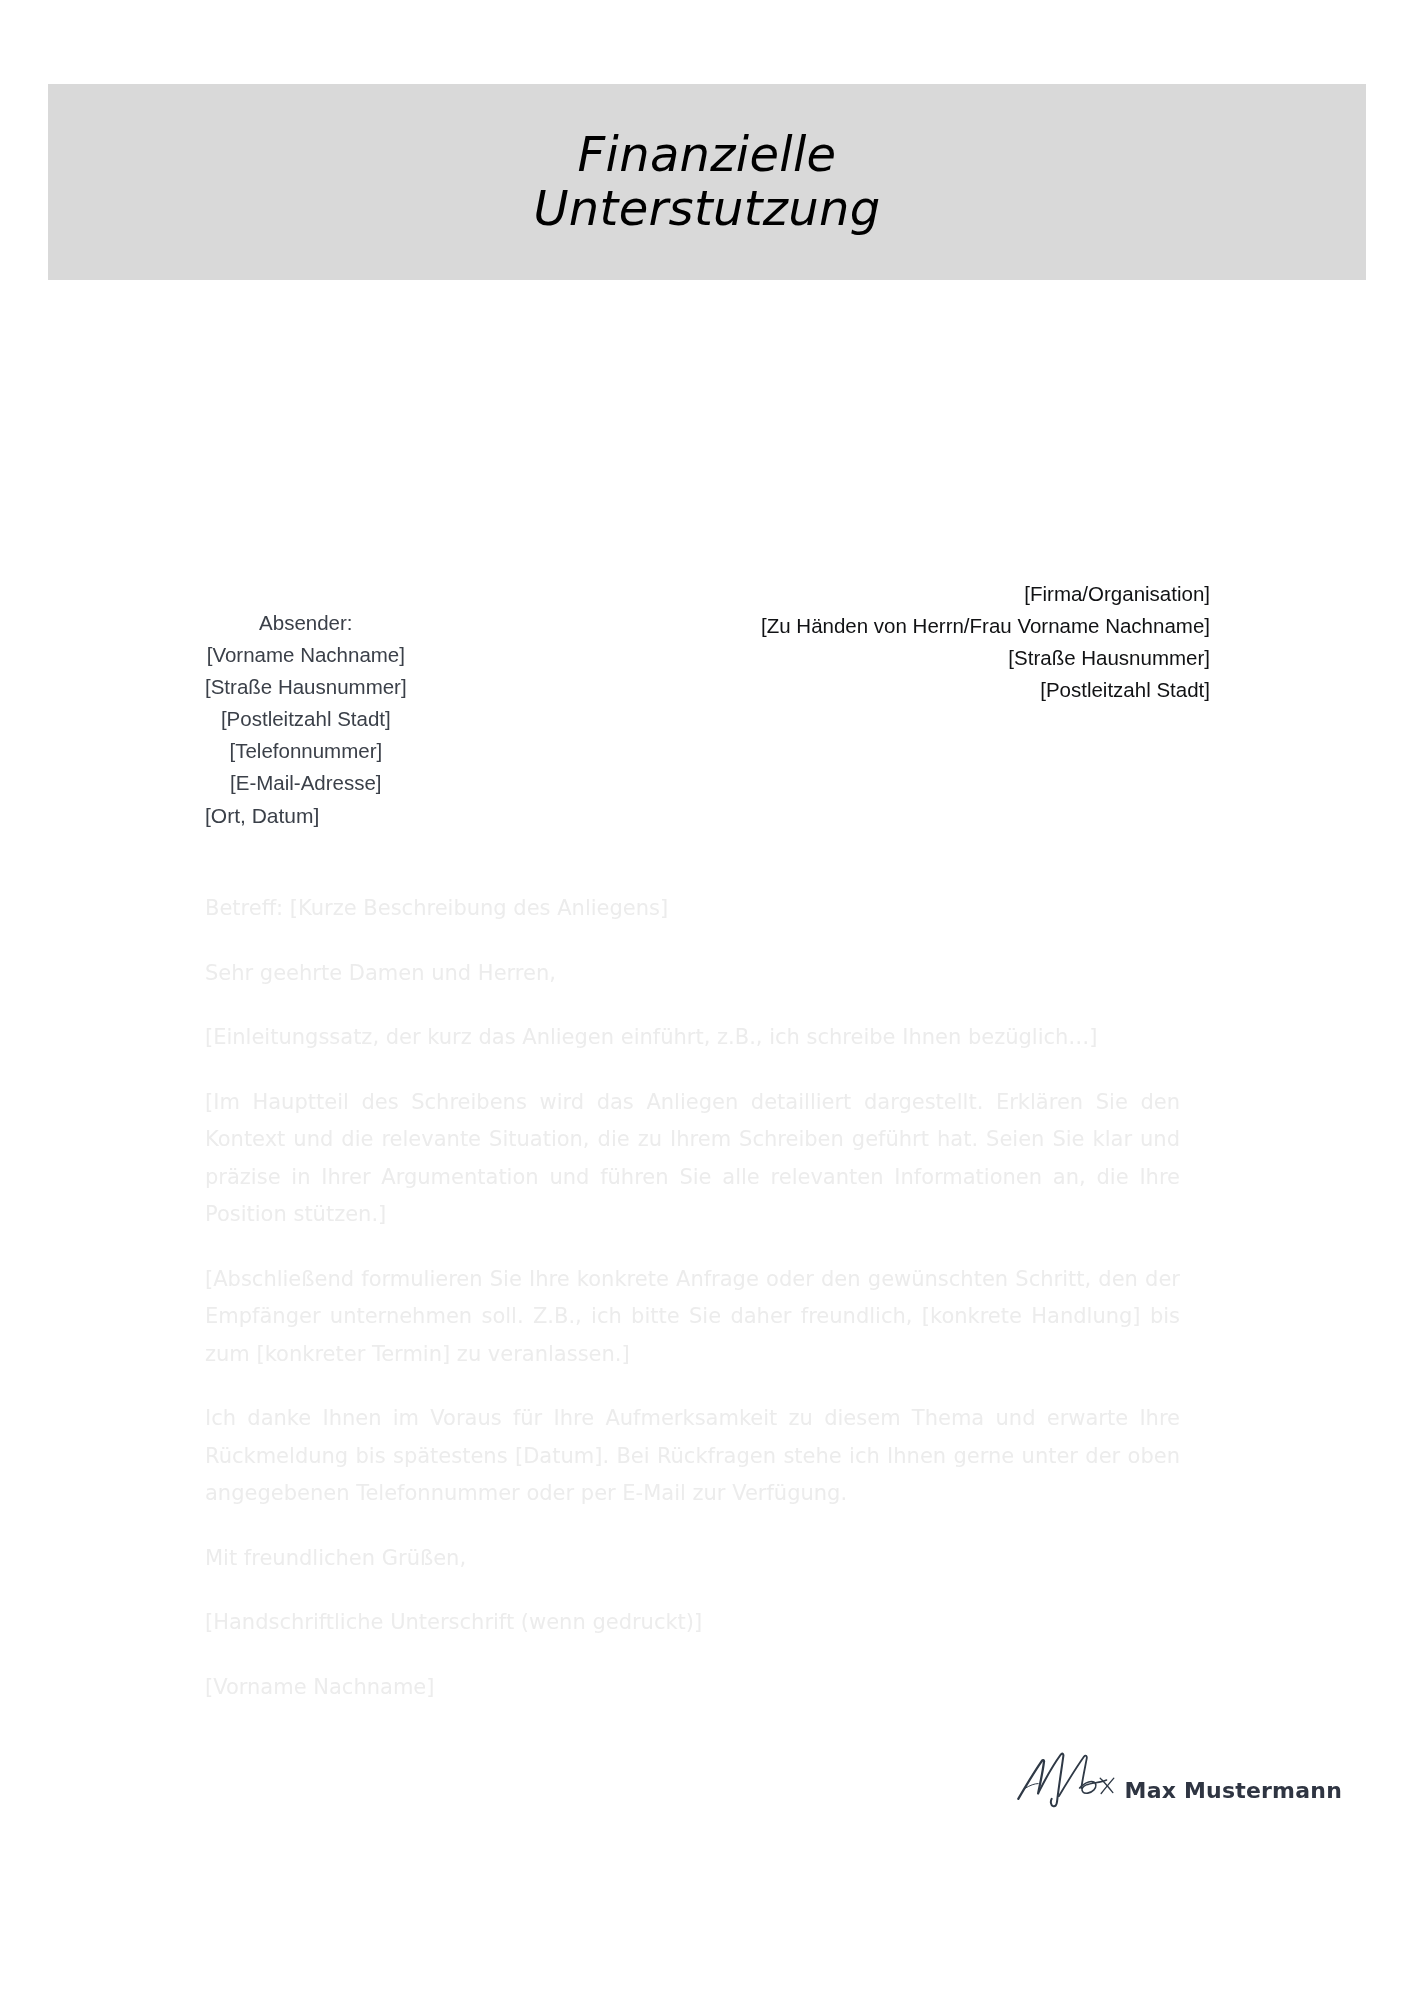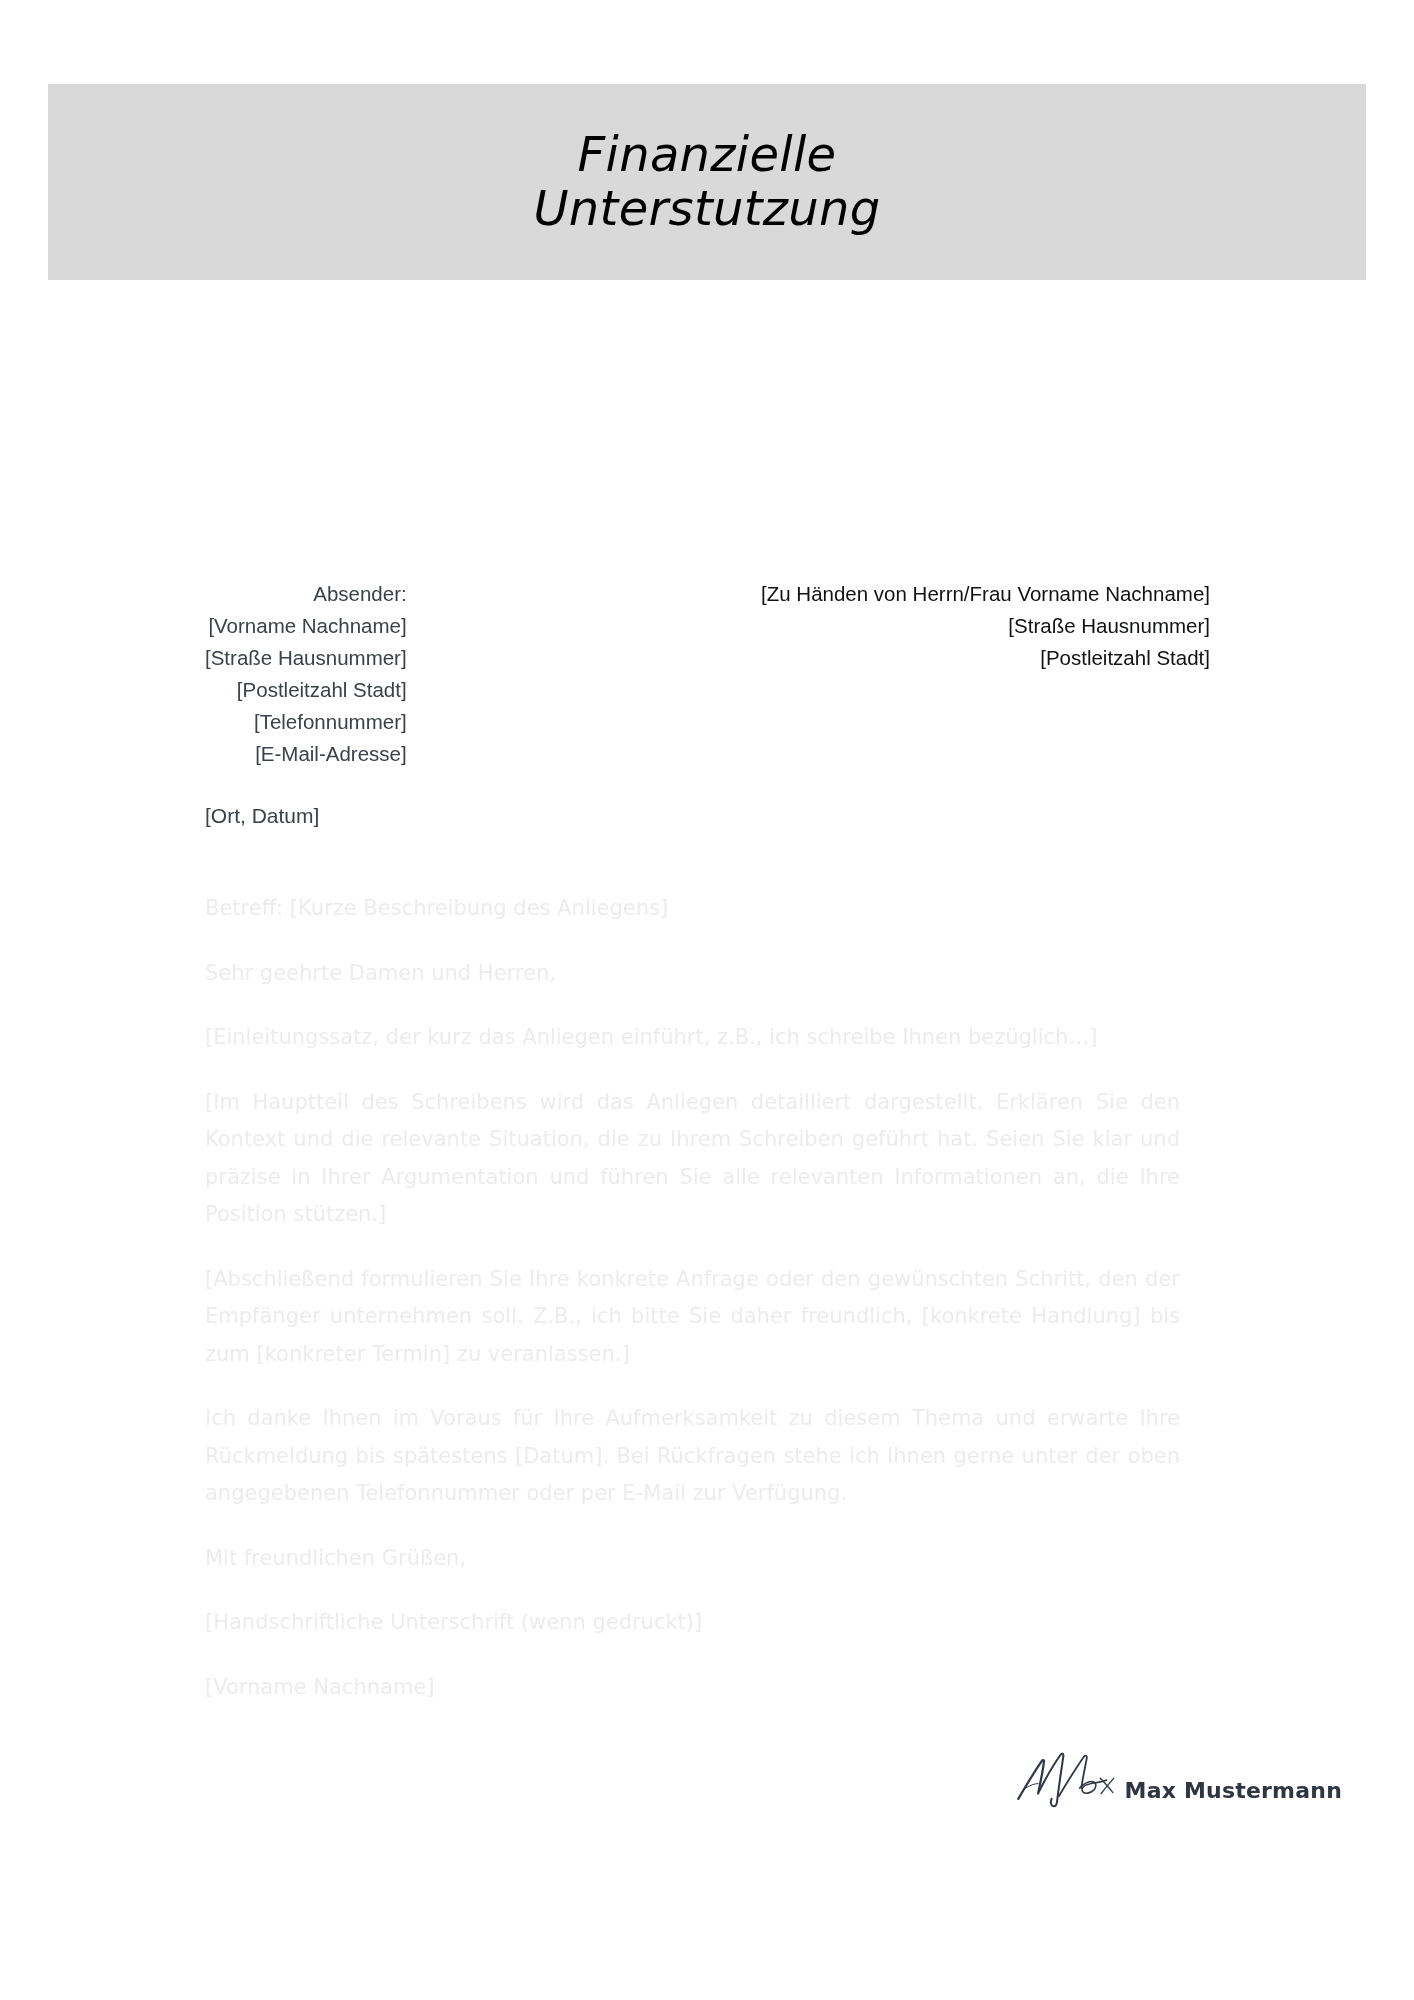--- a/index.html
+++ b/index.html
@@ -48,21 +48,21 @@
     display: flex;
     justify-content: space-between;
     align-items: flex-start;
   }
   .addr-block {
     font-family: "Liberation Sans", sans-serif;
     font-size: 20.5px;
     line-height: 32px;
     color: #3b4049;
   }
-  .addr-block.sender  { text-align: right;  }
+  .addr-block.sender  { text-align: center; margin-top: 29px;  }
   .addr-block.recipient {
     text-align: right;
     color: #111214;
   }
   .addr-line { display: block; white-space: nowrap; }
 
   
   .place-date {
     position: absolute;
     left: 205px;
@@ -129,20 +129,21 @@
   <div class="addr-block sender">
     <span class="addr-line">Absender:</span>
     <span class="addr-line">[Vorname Nachname]</span>
     <span class="addr-line">[Straße Hausnummer]</span>
     <span class="addr-line">[Postleitzahl Stadt]</span>
     <span class="addr-line">[Telefonnummer]</span>
     <span class="addr-line">[E-Mail-Adresse]</span>
   </div>
 
   <div class="addr-block recipient">
+    <span class="addr-line">[Firma/Organisation]</span>
     <span class="addr-line">[Zu Händen von Herrn/Frau Vorname Nachname]</span>
     <span class="addr-line">[Straße Hausnummer]</span>
     <span class="addr-line">[Postleitzahl Stadt]</span>
   </div>
 
 </div>
 
 <div class="place-date">[Ort, Datum]</div>
 
 <div class="letter-body">

